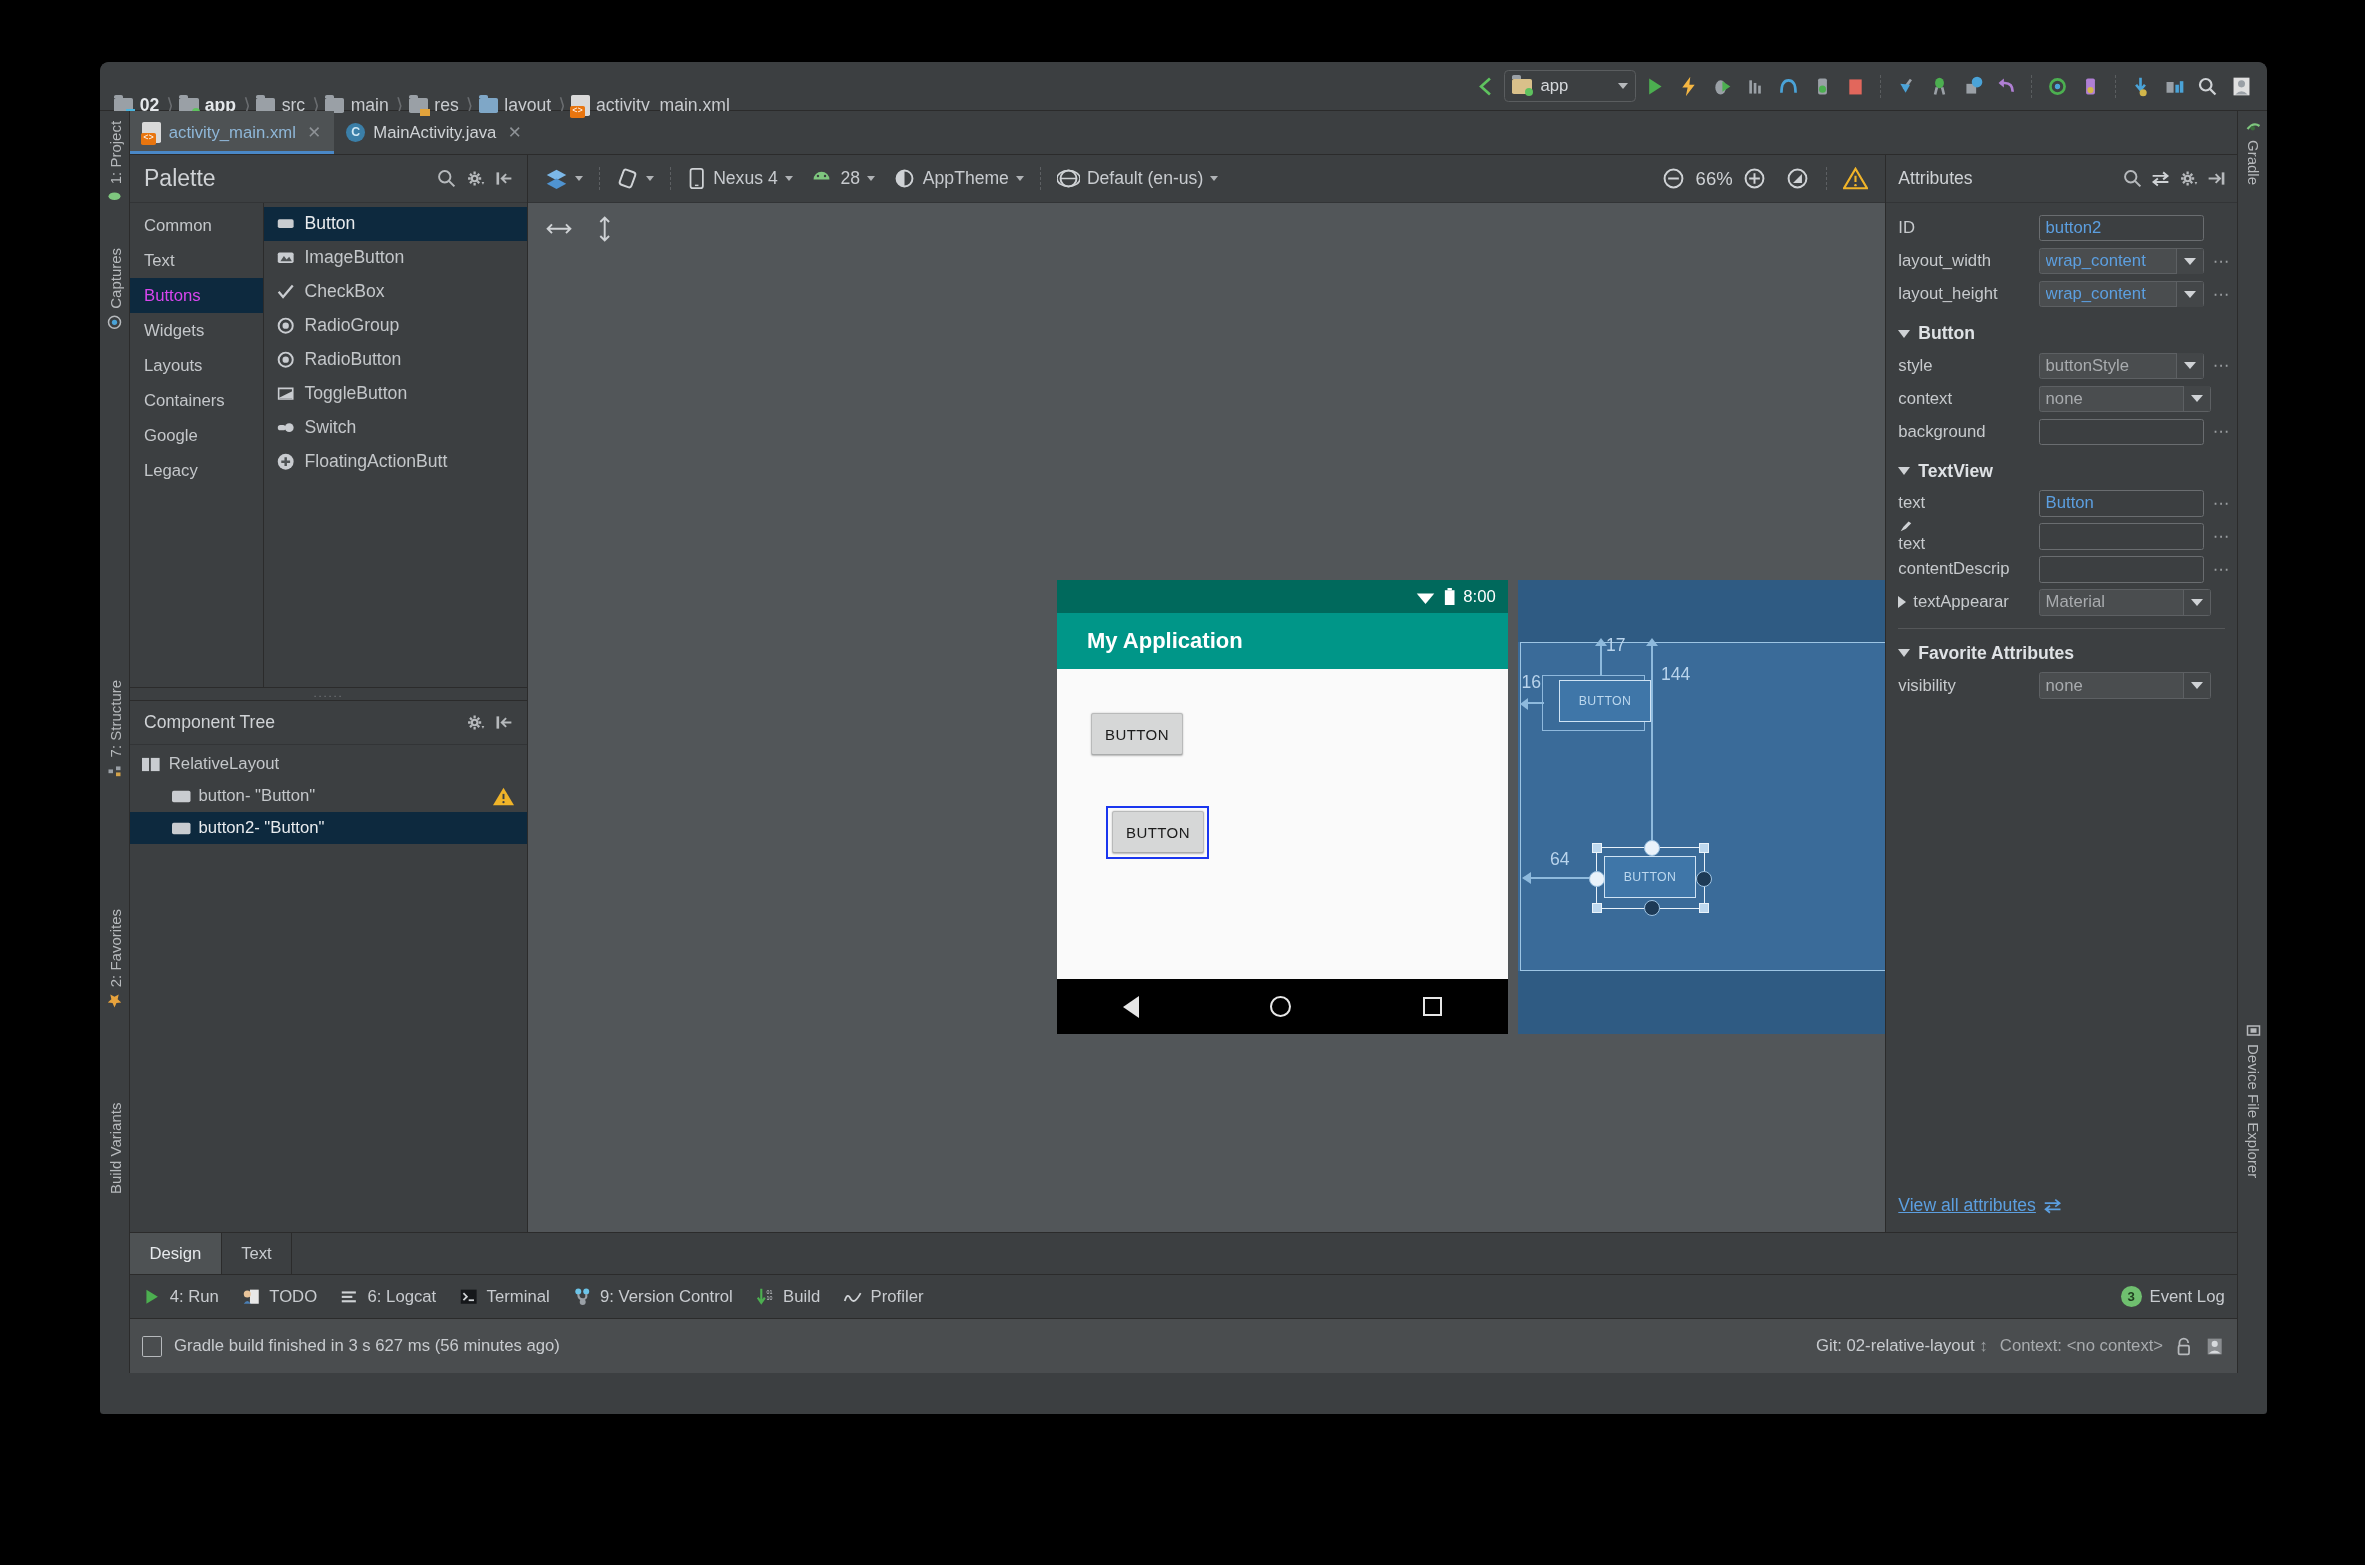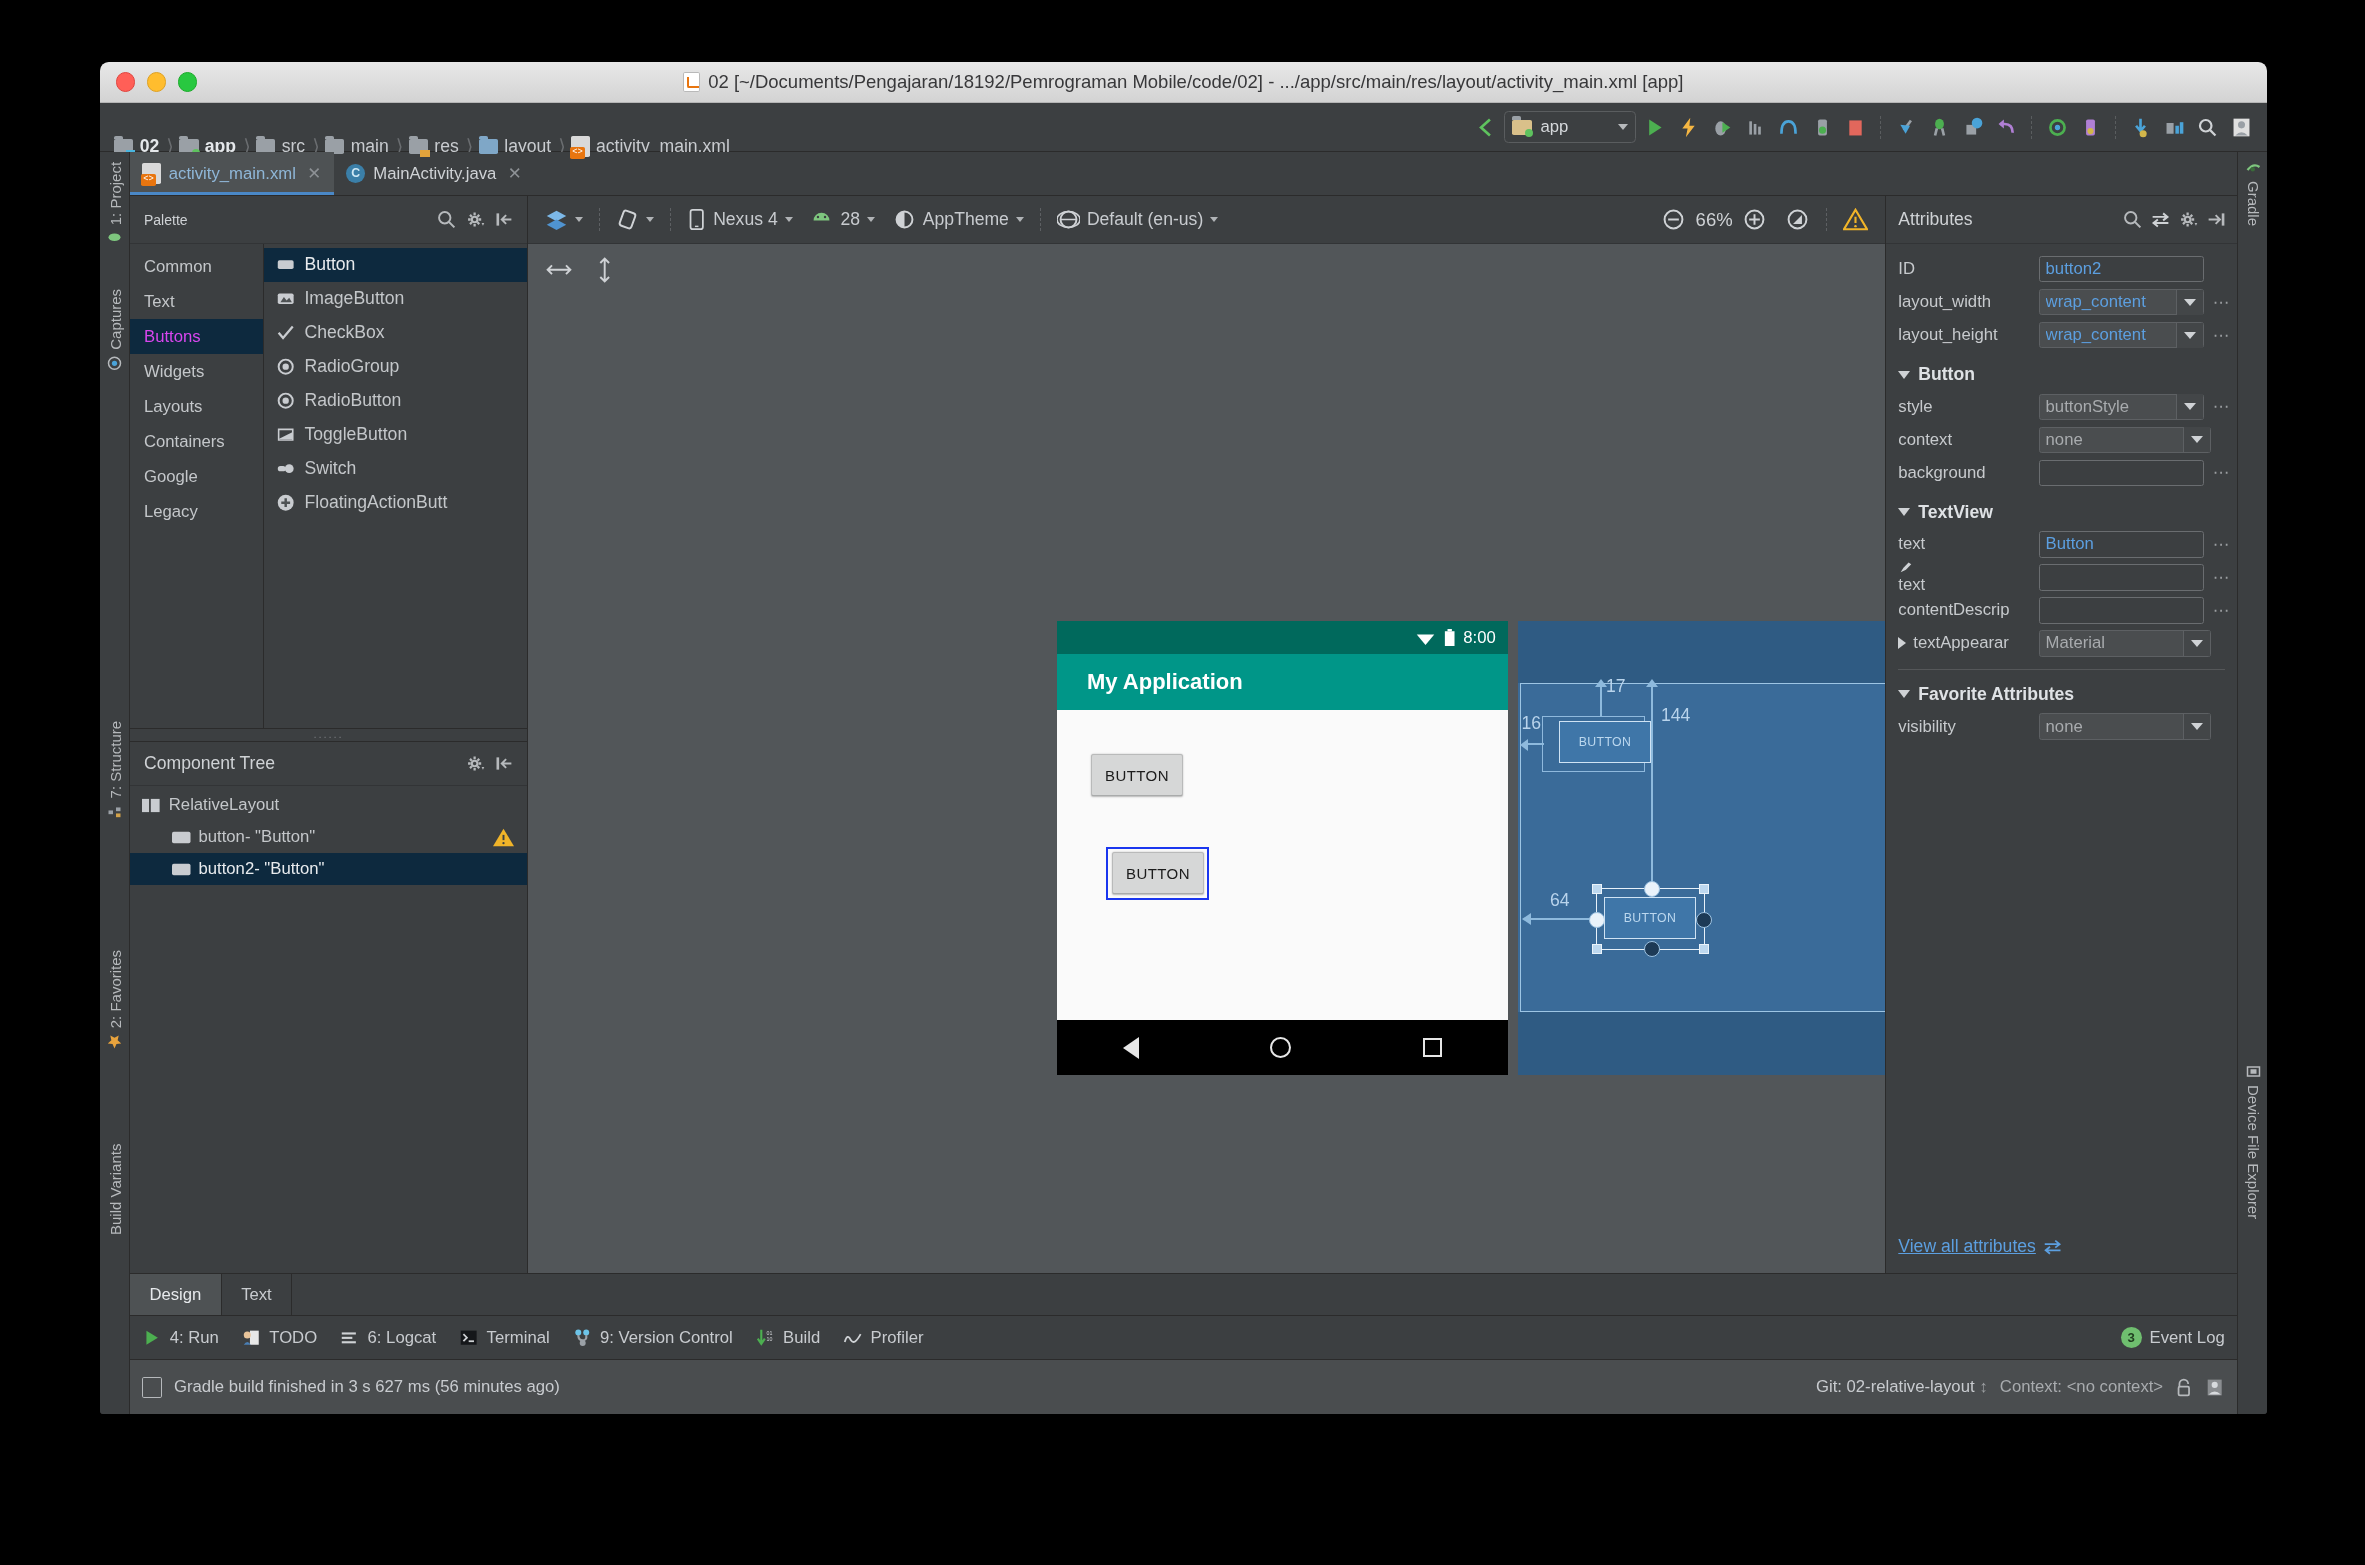--- a/index.html
+++ b/index.html
@@ -163,21 +163,21 @@
   }
 
   
   .designer { flex: 1; display: flex; min-height: 0; }
 
   
   .palcol { width: 398px; flex: none; display: flex; flex-direction: column;
             border-right: 0.9px solid #2b2b2b; background: #3c3f41; }
   .pal-head {
     height: 48px; display: flex; align-items: center;
-    padding: 0 10.6px 0 14px; color: #cfd2d5; font-size: 14px;
+    padding: 0 10.6px 0 14px; color: #cfd2d5; font-size: 23px;
     border-bottom: 0.9px solid #323436;
   }
   .pal-head .ttl { flex: 1; }
   .ic-btn { width: 26.4px; height: 26.4px; display: flex; align-items: center;
             justify-content: center; margin-left: 1.8px; }
   .pal-body { flex: 1; display: flex; min-height: 0; }
   .pal-cats { width: 134px; flex: none; background: #3c3f41; padding-top: 5.3px;
               border-right: 0.9px solid #2b2b2b; }
   .pal-cat { height: 35px; display: flex; align-items: center; padding-left: 14px;
              color: #c4c7ca; font-size: 16.7px; }
@@ -326,31 +326,20 @@
   .bb-spacer { flex: 1; }
   .mini-doc { width: 19.4px; height: 21px; border: 1.8px solid #b6b9bc; border-radius: 1.8px; }
 
   svg { display: block; }
 </style>
 </head>
 <body>
 
 <div id="window">
 
-  <div class="titlebar">
-    <div class="traffic">
-      <div class="dot red"></div>
-      <div class="dot yellow"></div>
-      <div class="dot green"></div>
-    </div>
-    <div class="title-text">
-      <span class="title-icon"></span>
-      <span>02 [~/Documents/Pengajaran/18192/Pemrograman Mobile/code/02] - .../app/src/main/res/layout/activity_main.xml [app]</span>
-    </div>
-  </div>
 
   <div class="toolbar">
     <div class="crumbs">
       <div class="crumb bold">
         <span class="folder">
             <i class="bdg cup"></i>
           </span>
         <span>02</span>
       </div>
       <span class="crumb-sep">⟩</span>

